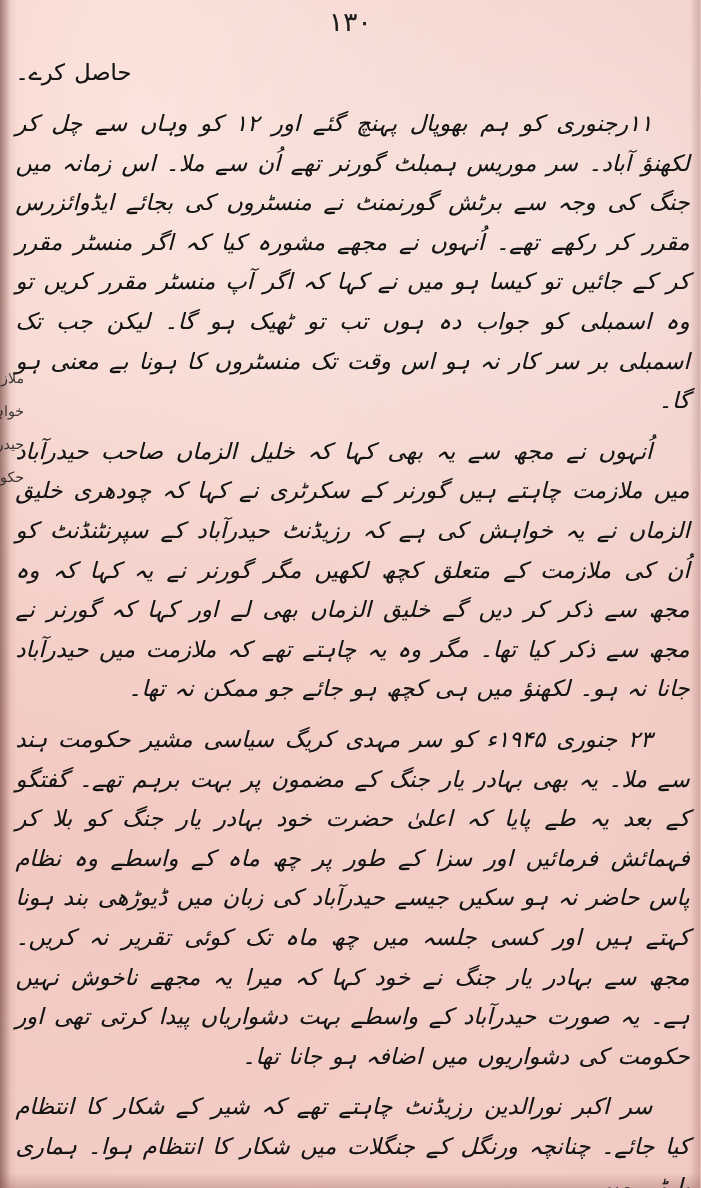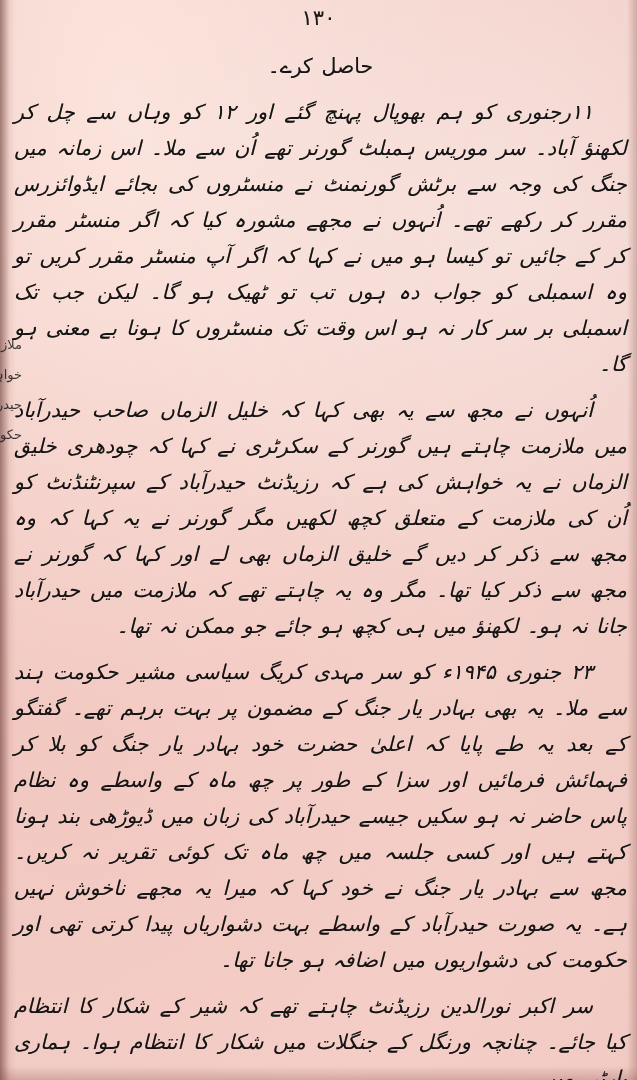--- a/index.html
+++ b/index.html
@@ -54,21 +54,21 @@
     background: linear-gradient(to top, rgba(120,60,55,0.25), rgba(0,0,0,0));
     pointer-events: none;
   }
 
   .page-number {
     position: absolute;
     top: 6px;
     left: 0;
     right: 0;
     text-align: center;
-    font-size: 21px;
+    font-size: 24px;
     color: #1b1b1b;
     letter-spacing: 1px;
     direction: rtl;
   }
 
   .body-text {
     position: absolute;
     top: 48px;
     left: 14px;
     right: 10px;
@@ -127,21 +127,21 @@
 
   <div class="margin-notes">
     <div class="margin-note">ملازمت</div>
     <div class="margin-note">خواہش</div>
     <div class="margin-note">حیدرآباد</div>
     <div class="margin-note">حکومت</div>
   </div>
 
   <div class="body-text">
 
-    <p class="para rtl-right" style="text-align:center; margin-bottom:10px;">حاصل کرے۔</p>
+    <p class="para rtl-right" style="text-align:left; margin-bottom:10px;">حاصل کرے۔</p>
 
     <p class="para first-line-indent">۱۱رجنوری کو ہم بھوپال پہنچ گئے اور ۱۲ کو وہاں سے چل کر لکھنؤ آباد۔ سر موریس ہمبلٹ گورنر تھے اُن سے ملا۔ اس زمانہ میں جنگ کی وجہ سے برٹش گورنمنٹ نے منسٹروں کی بجائے ایڈوائزرس مقرر کر رکھے تھے۔ اُنہوں نے مجھے مشورہ کیا کہ اگر منسٹر مقرر کر کے جائیں تو کیسا ہو میں نے کہا کہ اگر آپ منسٹر مقرر کریں تو وہ اسمبلی کو جواب دہ ہوں تب تو ٹھیک ہو گا۔ لیکن جب تک اسمبلی بر سر کار نہ ہو اس وقت تک منسٹروں کا ہونا بے معنی ہو گا۔</p>
 
     <div class="spacer-sm"></div>
 
     <p class="para first-line-indent">اُنہوں نے مجھ سے یہ بھی کہا کہ خلیل الزماں صاحب حیدرآباد میں ملازمت چاہتے ہیں گورنر کے سکرٹری نے کہا کہ چودھری خلیق الزماں نے یہ خواہش کی ہے کہ رزیڈنٹ حیدرآباد کے سپرنٹنڈنٹ کو اُن کی ملازمت کے متعلق کچھ لکھیں مگر گورنر نے یہ کہا کہ وہ مجھ سے ذکر کر دیں گے خلیق الزماں بھی لے اور کہا کہ گورنر نے مجھ سے ذکر کیا تھا۔ مگر وہ یہ چاہتے تھے کہ ملازمت میں حیدرآباد جانا نہ ہو۔ لکھنؤ میں ہی کچھ ہو جائے جو ممکن نہ تھا۔</p>
 
     <div class="spacer-sm"></div>
 
     <p class="para first-line-indent">۲۳ جنوری ۱۹۴۵ء کو سر مہدی کریگ سیاسی مشیر حکومت ہند سے ملا۔ یہ بھی بہادر یار جنگ کے مضمون پر بہت برہم تھے۔ گفتگو کے بعد یہ طے پایا کہ اعلیٰ حضرت خود بہادر یار جنگ کو بلا کر فہمائش فرمائیں اور سزا کے طور پر چھ ماہ کے واسطے وہ نظام پاس حاضر نہ ہو سکیں جیسے حیدرآباد کی زبان میں ڈیوڑھی بند ہونا کہتے ہیں اور کسی جلسہ میں چھ ماہ تک کوئی تقریر نہ کریں۔ مجھ سے بہادر یار جنگ نے خود کہا کہ میرا یہ مجھے ناخوش نہیں ہے۔ یہ صورت حیدرآباد کے واسطے بہت دشواریاں پیدا کرتی تھی اور حکومت کی دشواریوں میں اضافہ ہو جانا تھا۔</p>

